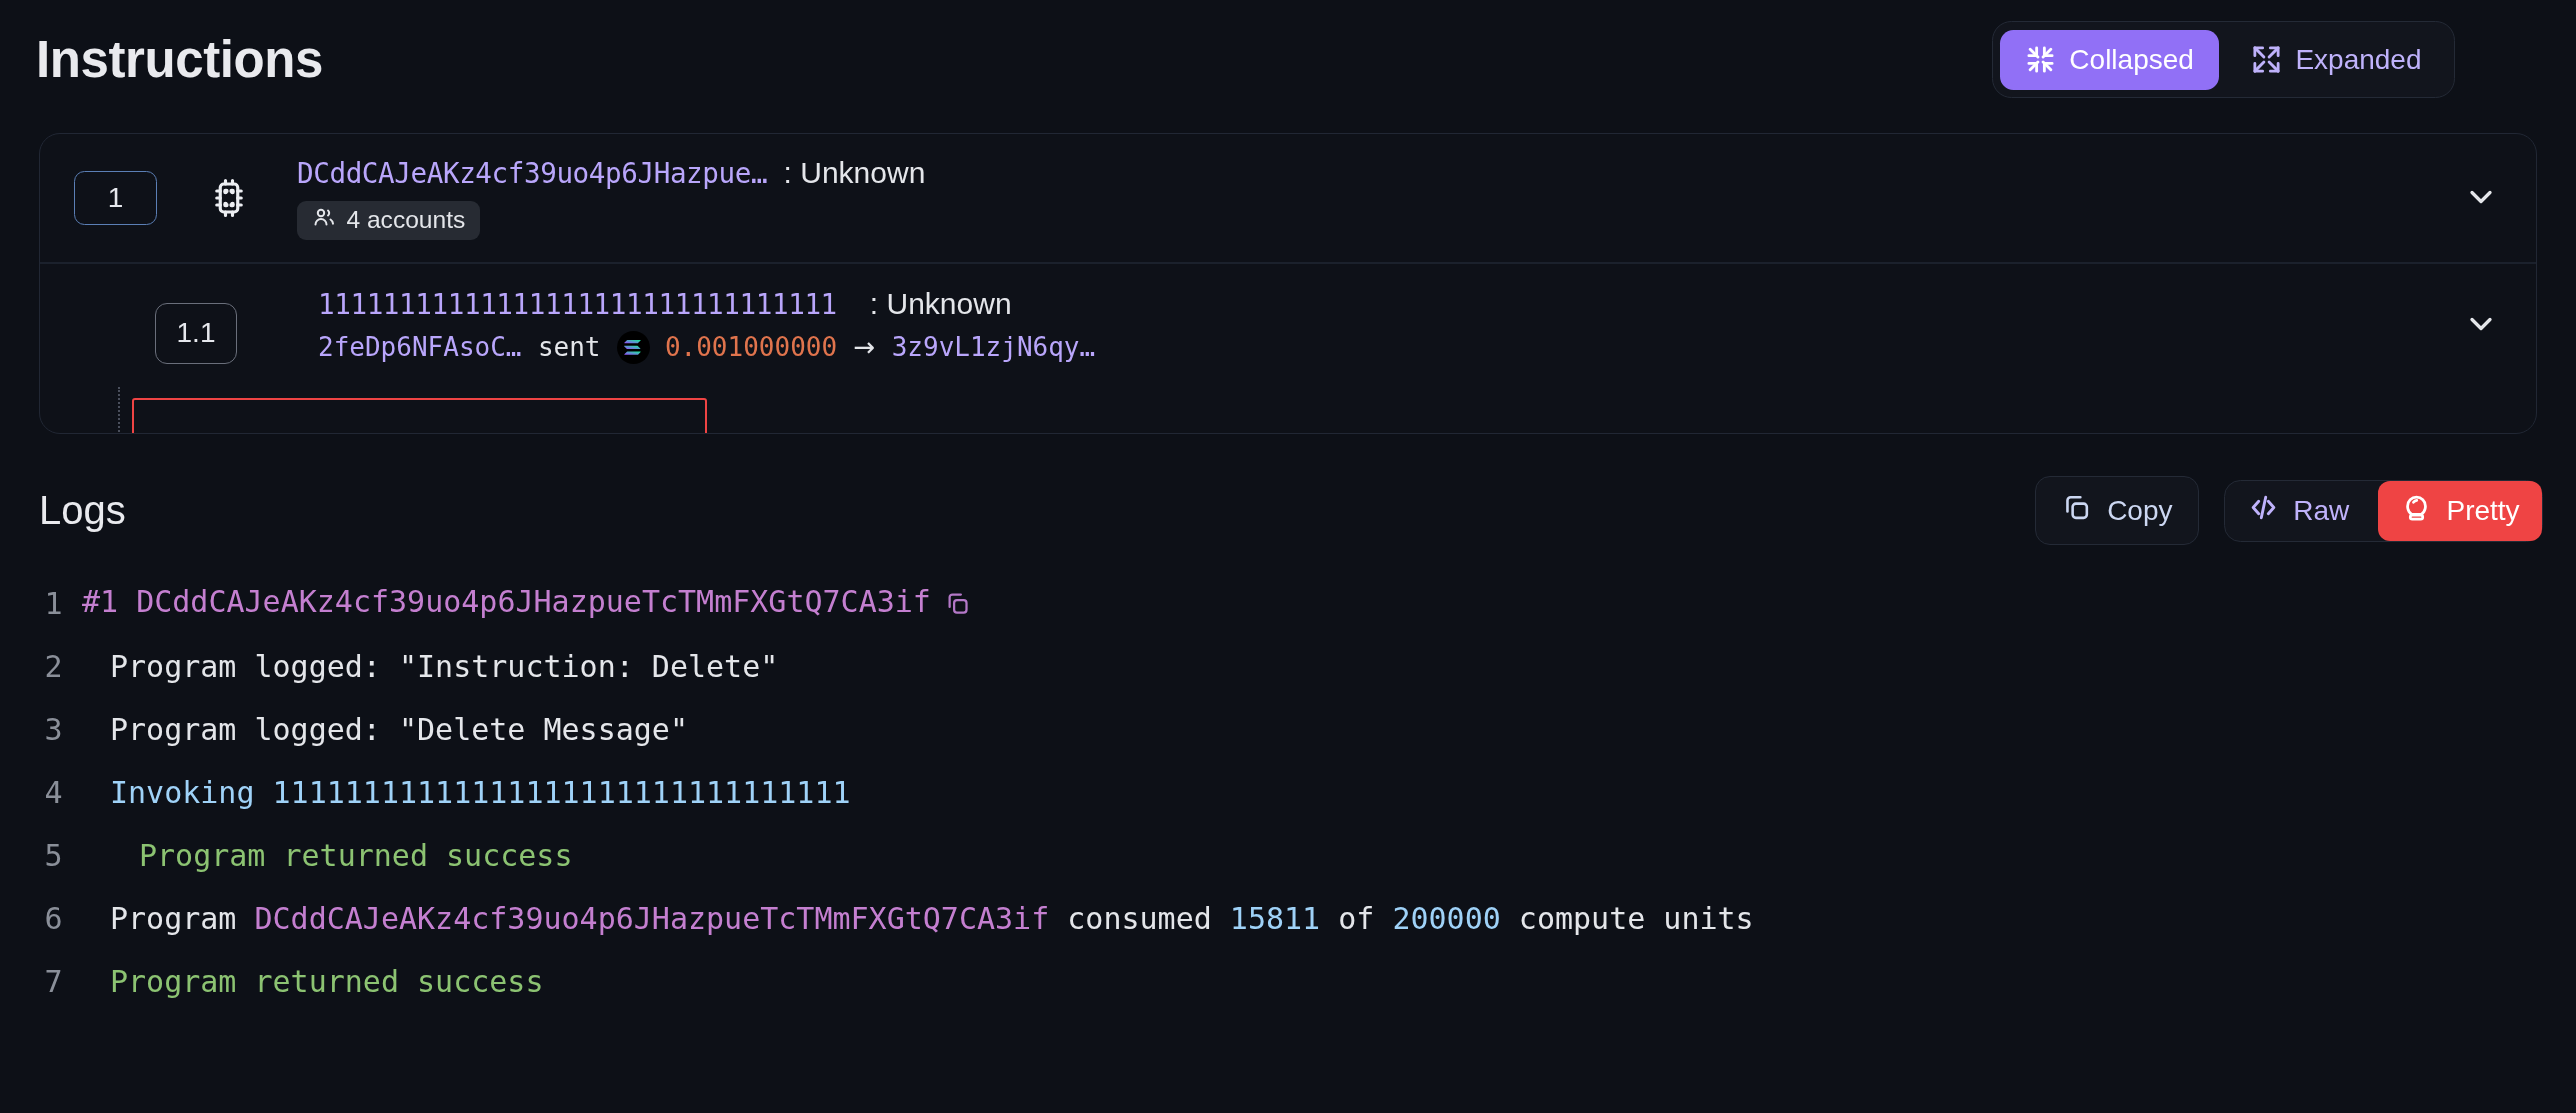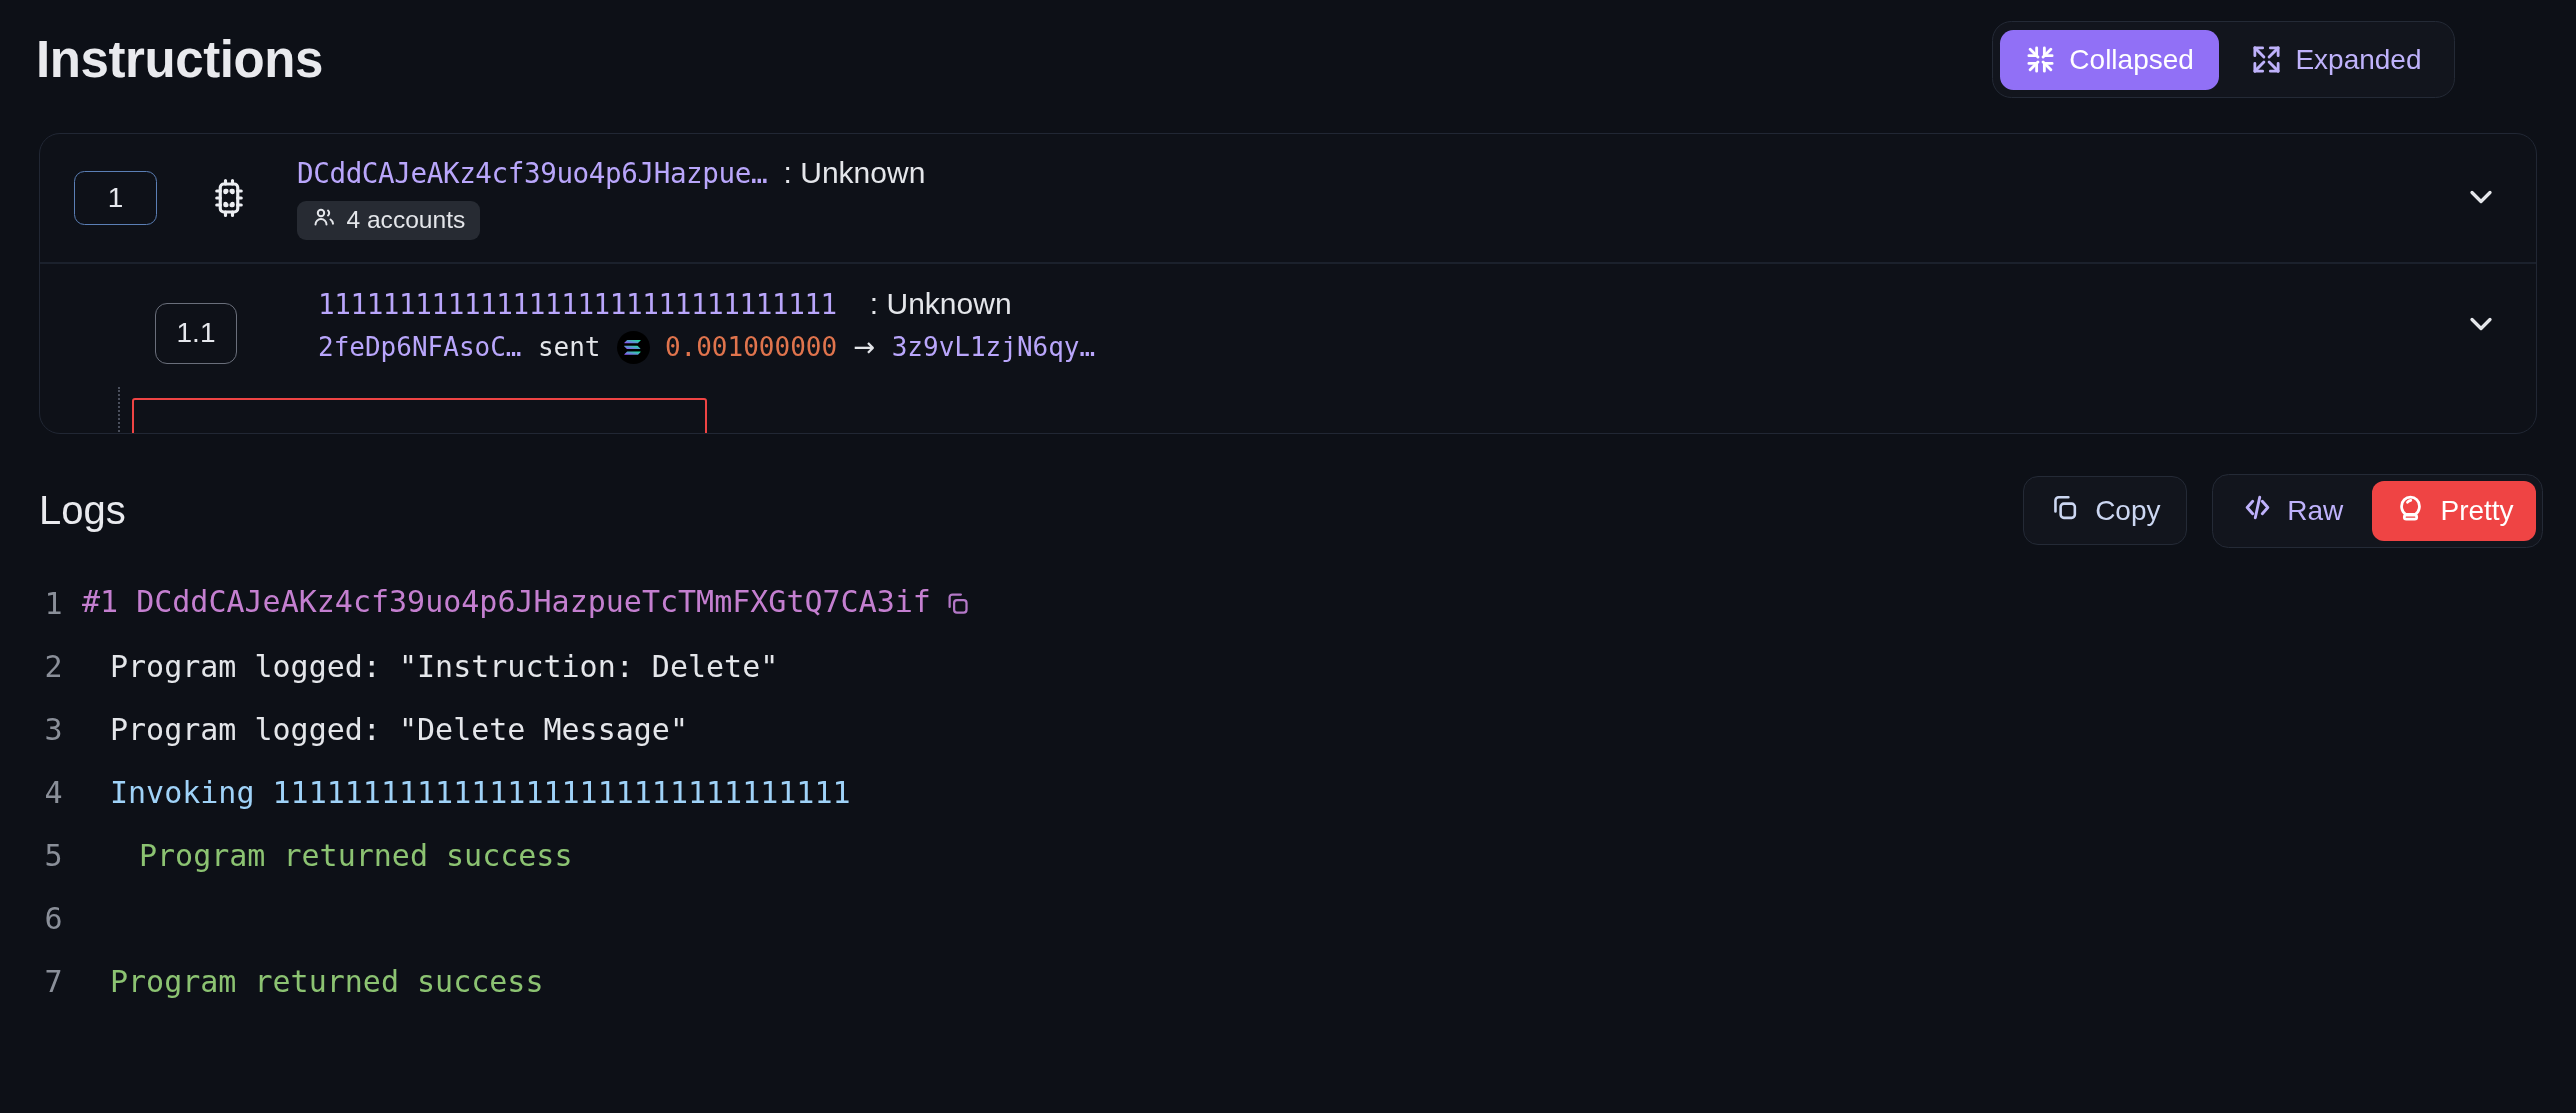--- a/index.html
+++ b/index.html
@@ -101,21 +101,21 @@
   .logs-title { font-size: 40px; color: #e9eaee; }
   .logs-actions { display: flex; align-items: center; gap: 25px; }
   .copy-btn {
     display: flex; align-items: center; gap: 15px; height: 69px; padding: 1px 25px;
     border: 1.5px solid #242a36; border-radius: 15px; background: #12151d;
     color: #ccd7f2; font-size: 28px; cursor: pointer;
     font-family: "Liberation Sans", sans-serif;
   }
   .fmt-group {
     display: flex; align-items: center; gap: 6px;
-    border: 1.5px solid #242a36; border-radius: 16.4px; background: #12151d; padding: 6px;
+    border: 1.5px solid #242a36; border-radius: 16.4px; background: #12151d; 
   }
   .fmt-btn {
     display: flex; align-items: center; gap: 13.4px; height: 60px; padding: 0 22.4px;
     border-radius: 12px; border: none; background: transparent;
     color: #bfb2fb; font-size: 28px; cursor: pointer;
     font-family: "Liberation Sans", sans-serif;
   }
   .fmt-btn.active { background: #ef4444; color: #ffffff; align-items: center; }
 
   .log-list { padding: 13.4px 0 0 0; font-family: "DejaVu Sans Mono", monospace; }
@@ -304,20 +304,21 @@
         <div class="log-line">
           <div class="ln">4</div>
           <div class="ltext" style="padding-left: 28px;"><span class="c-blue">Invoking </span><span class="c-blue">11111111111111111111111111111111</span></div>
         </div>
         <div class="log-line">
           <div class="ln">5</div>
           <div class="ltext" style="padding-left: 57px;"><span class="c-green">Program returned success</span></div>
         </div>
         <div class="log-line">
           <div class="ln">6</div>
+          <div class="ltext" style="padding-left: 28px;"><span class="c-white">Program </span><span class="c-prog">DCddCAJeAKz4cf39uo4p6JHazpueTcTMmFXGtQ7CA3if</span><span class="c-white"> consumed </span><span class="c-blue">15811</span><span class="c-white"> of </span><span class="c-blue">200000</span><span class="c-white"> compute units</span></div>
         </div>
         <div class="log-line">
           <div class="ln">7</div>
           <div class="ltext" style="padding-left: 28px;"><span class="c-green">Program returned success</span></div>
         </div>
       </div>
   </div>
 
 </div>
 

